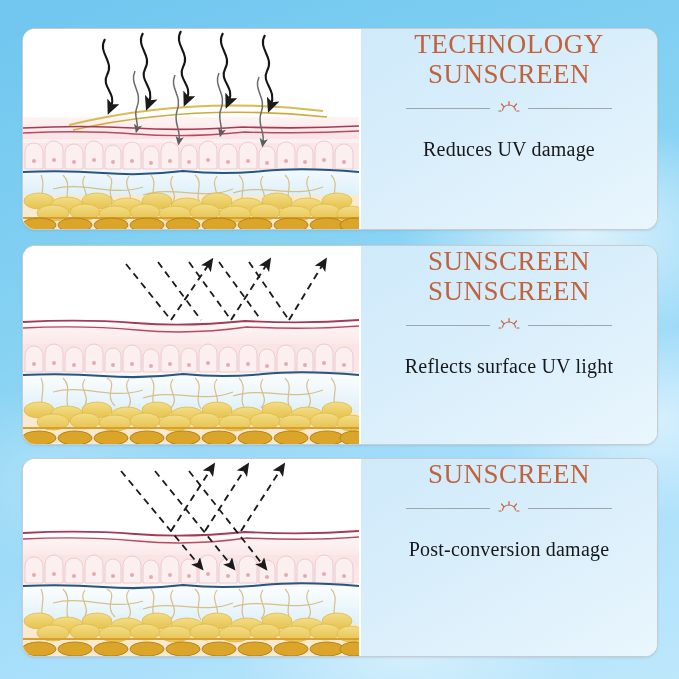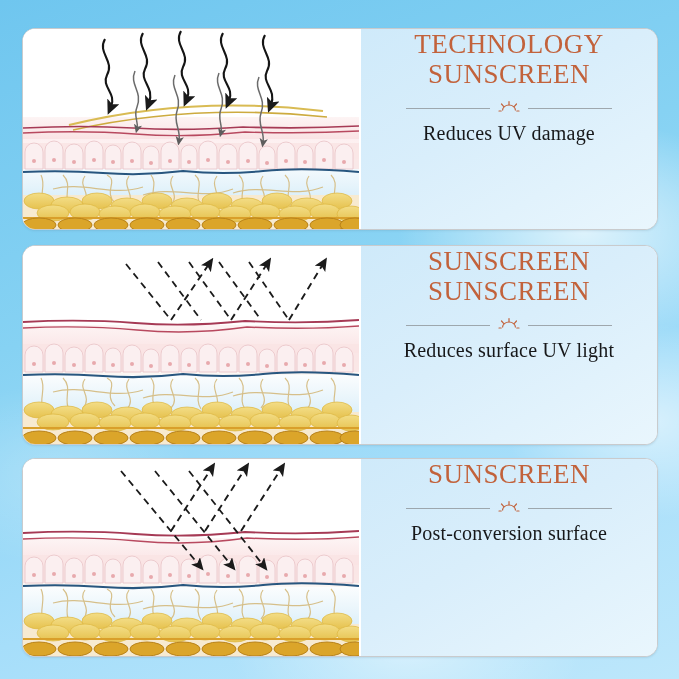--- a/index.html
+++ b/index.html
@@ -56,21 +56,21 @@
     position:relative;width:206px;height:20px;margin:9px 0 4px 0;
     display:flex;align-items:center;justify-content:center;
   }
   .divider .ln{
     position:absolute;top:50%;height:1px;width:84px;background:#8a8f93;opacity:.75;
   }
   .divider .ln.left{left:0;}
   .divider .ln.right{right:0;}
   .divider svg{position:relative;z-index:2;}
   .subtitle{
-    color:#17181a;font-size:20px;text-align:center;margin:0;padding:0 12px;
+    color:#17181a;font-size:20px;text-align:center;margin:16px;padding:0 12px;
     letter-spacing:.2px;
   }
 
   
   .skin{position:absolute;left:0;right:0;bottom:0;top:0;}
   .layer{position:absolute;left:0;right:0;}
   .l-air{top:0;height:42%;background:#ffffff;}
   .l-corneum-grad{background:linear-gradient(#fdf4f4,#fae3e4);}
   .l-epi{background:linear-gradient(#fdeff0,#fbf7f4);}
   .l-dermis{background:linear-gradient(#fbfdfe,#e7f4fb 70%,#ddf0fa);}
@@ -397,21 +397,21 @@
         <span class="l2">SUNSCREEN</span>
       </h2>
       <div class="divider">
         <span class="ln left"></span>
         <svg width="26" height="18" viewBox="0 0 26 18">
           <path d="M6.5,11.5 a6.5,5.5 0 0 1 13,0" fill="none" stroke="#c2623b" stroke-width="1.2"></path>
           <path d="M13,2.5 v3.2 M5.5,5 L7.6,7.4 M20.5,5 L18.4,7.4 M3,12 h2.2 M20.8,12 H23" stroke="#c2623b" stroke-width="1.2" fill="none" stroke-linecap="round"></path>
         </svg>
         <span class="ln right"></span>
       </div>
-      <p class="subtitle">Reduces surface UV light</p>
+      <p class="subtitle">Reflects surface UV light</p>
     </div>
   </div>
 
   <div class="card" id="card-2">
     <div class="card-figure">
       <div class="skin">
         <div class="layer l-air" style="top:0;height:40%"></div>
         <div class="layer l-corneum-grad" style="top:40%;height:14%"></div>
         <div class="layer l-epi" style="top:54%;height:11%"></div>
         <div class="layer l-dermis" style="top:65%;height:19%"></div>
@@ -552,17 +552,17 @@
         <span class="l2">SUNSCREEN</span>
       </h2>
       <div class="divider">
         <span class="ln left"></span>
         <svg width="26" height="18" viewBox="0 0 26 18">
           <path d="M6.5,11.5 a6.5,5.5 0 0 1 13,0" fill="none" stroke="#c2623b" stroke-width="1.2"></path>
           <path d="M13,2.5 v3.2 M5.5,5 L7.6,7.4 M20.5,5 L18.4,7.4 M3,12 h2.2 M20.8,12 H23" stroke="#c2623b" stroke-width="1.2" fill="none" stroke-linecap="round"></path>
         </svg>
         <span class="ln right"></span>
       </div>
-      <p class="subtitle">Post-conversion surface</p>
+      <p class="subtitle">Post-conversion damage</p>
     </div>
   </div>
 
 </div>
 
 </body></html>

